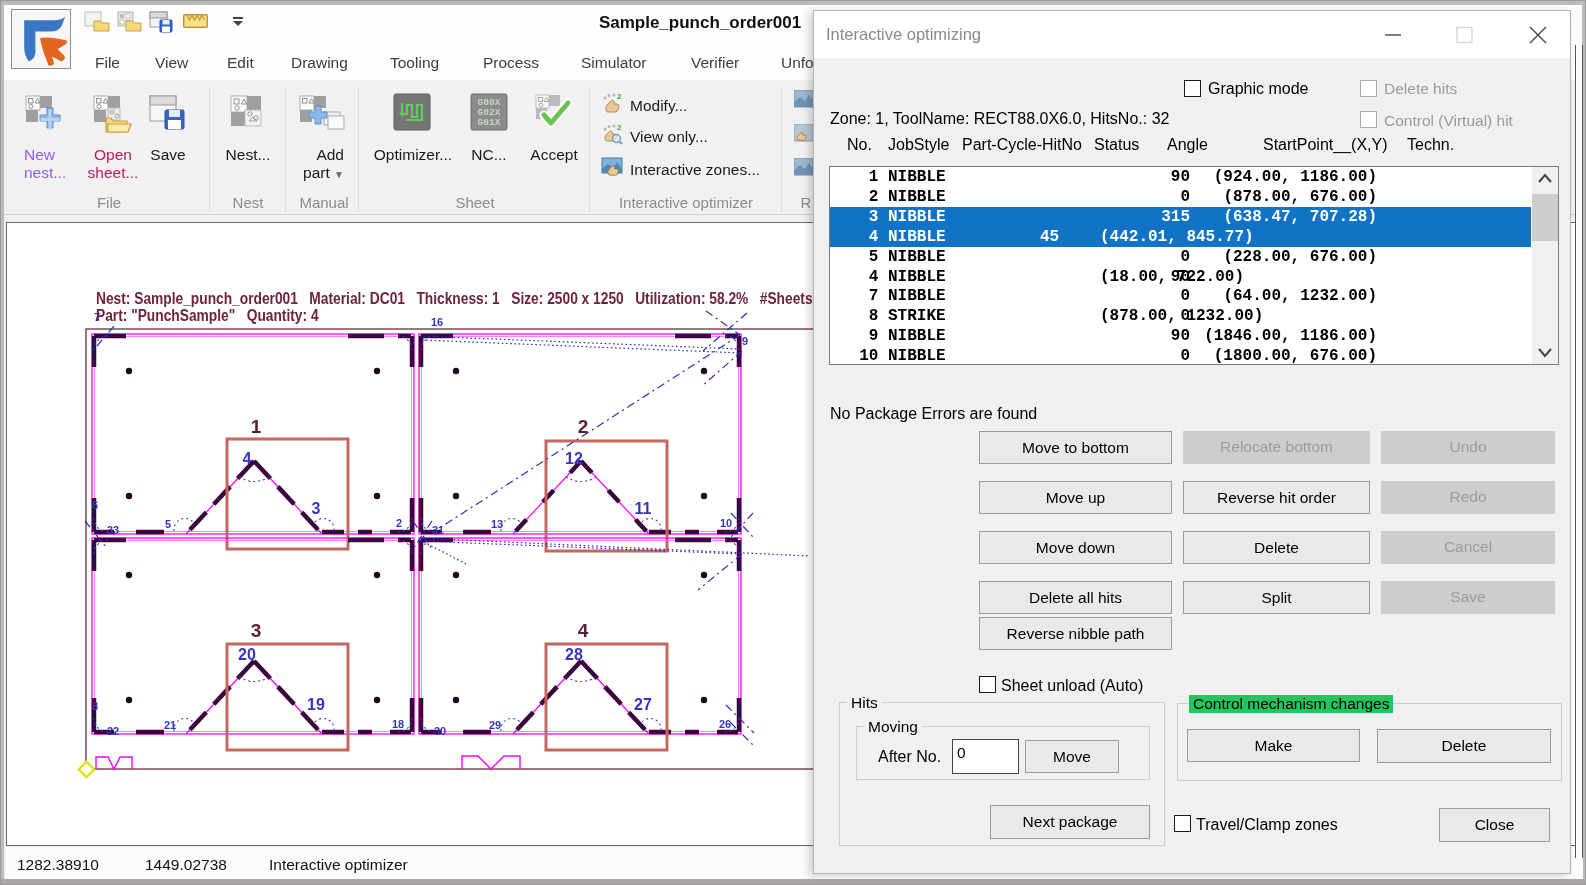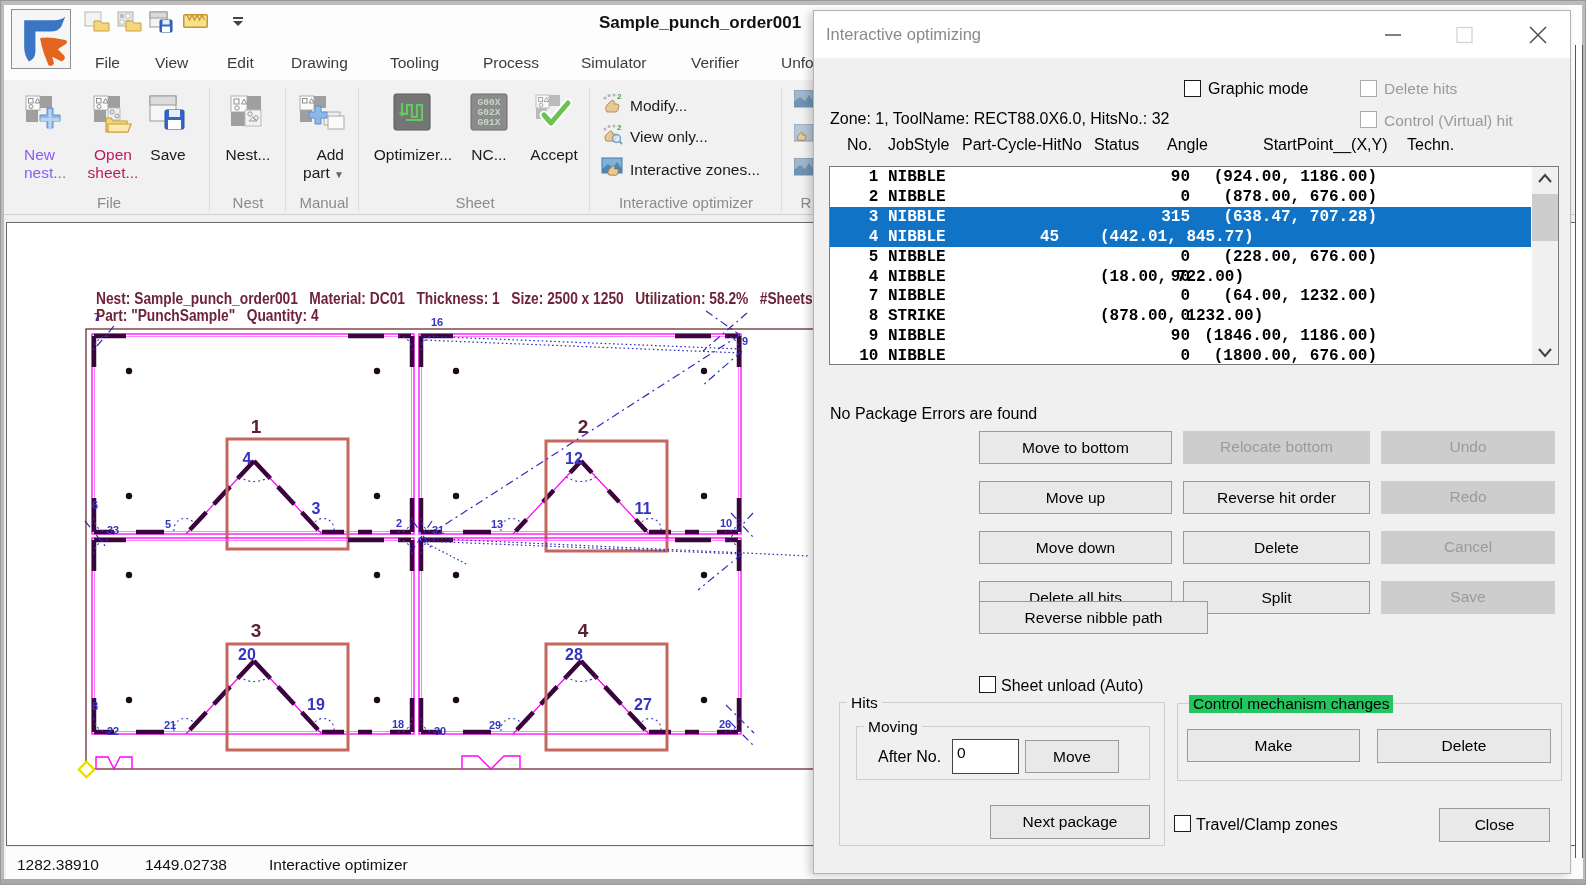--- a/index.html
+++ b/index.html
@@ -465,21 +465,21 @@
 <div class="btnd" style="left:1381px;top:431px;width:174px;height:33px;line-height:31px">Undo</div>
 <div class="btn" style="left:979px;top:481px;width:193px;height:33px;line-height:31px">Move up</div>
 <div class="btn" style="left:1183px;top:481px;width:187px;height:33px;line-height:31px">Reverse hit order</div>
 <div class="btnd" style="left:1381px;top:481px;width:174px;height:33px;line-height:31px">Redo</div>
 <div class="btn" style="left:979px;top:531px;width:193px;height:33px;line-height:31px">Move down</div>
 <div class="btn" style="left:1183px;top:531px;width:187px;height:33px;line-height:31px">Delete</div>
 <div class="btnd" style="left:1381px;top:531px;width:174px;height:33px;line-height:31px">Cancel</div>
 <div class="btn" style="left:979px;top:581px;width:193px;height:33px;line-height:31px">Delete all hits</div>
 <div class="btn" style="left:1183px;top:581px;width:187px;height:33px;line-height:31px">Split</div>
 <div class="btnd" style="left:1381px;top:581px;width:174px;height:33px;line-height:31px">Save</div>
-<div class="btn" style="left:979px;top:601px;width:229px;height:33px;line-height:31px">Reverse nibble path</div>
+<div class="btn" style="left:979px;top:617px;width:193px;height:33px;line-height:31px">Reverse nibble path</div>
 <div class="cb" style="left:979px;top:676px"></div>
 <div class="lbl" style="left:1001px;top:677px">Sheet unload (Auto)</div>
 <div class="abs" style="left:839px;top:702px;width:326px;height:144px;border:1px solid #cdcdcd"></div>
 <div class="abs" style="left:847px;top:694px;background:#f0f0f0;padding:0 4px;font-size:15.5px">Hits</div>
 <div class="abs" style="left:856px;top:726px;width:294px;height:54px;border:1px solid #cdcdcd"></div>
 <div class="abs" style="left:864px;top:718px;background:#f0f0f0;padding:0 4px;font-size:15.5px">Moving</div>
 <div class="lbl" style="left:878px;top:748px">After No.</div>
 <div class="abs" style="left:952px;top:739px;width:67px;height:35px;background:#fff;border:1.5px solid #444"></div>
 <div class="abs" style="left:957px;top:744px;font-size:15.5px">0</div>
 <div class="btn" style="left:1025px;top:740px;width:94px;height:33px;line-height:31px">Move</div>

